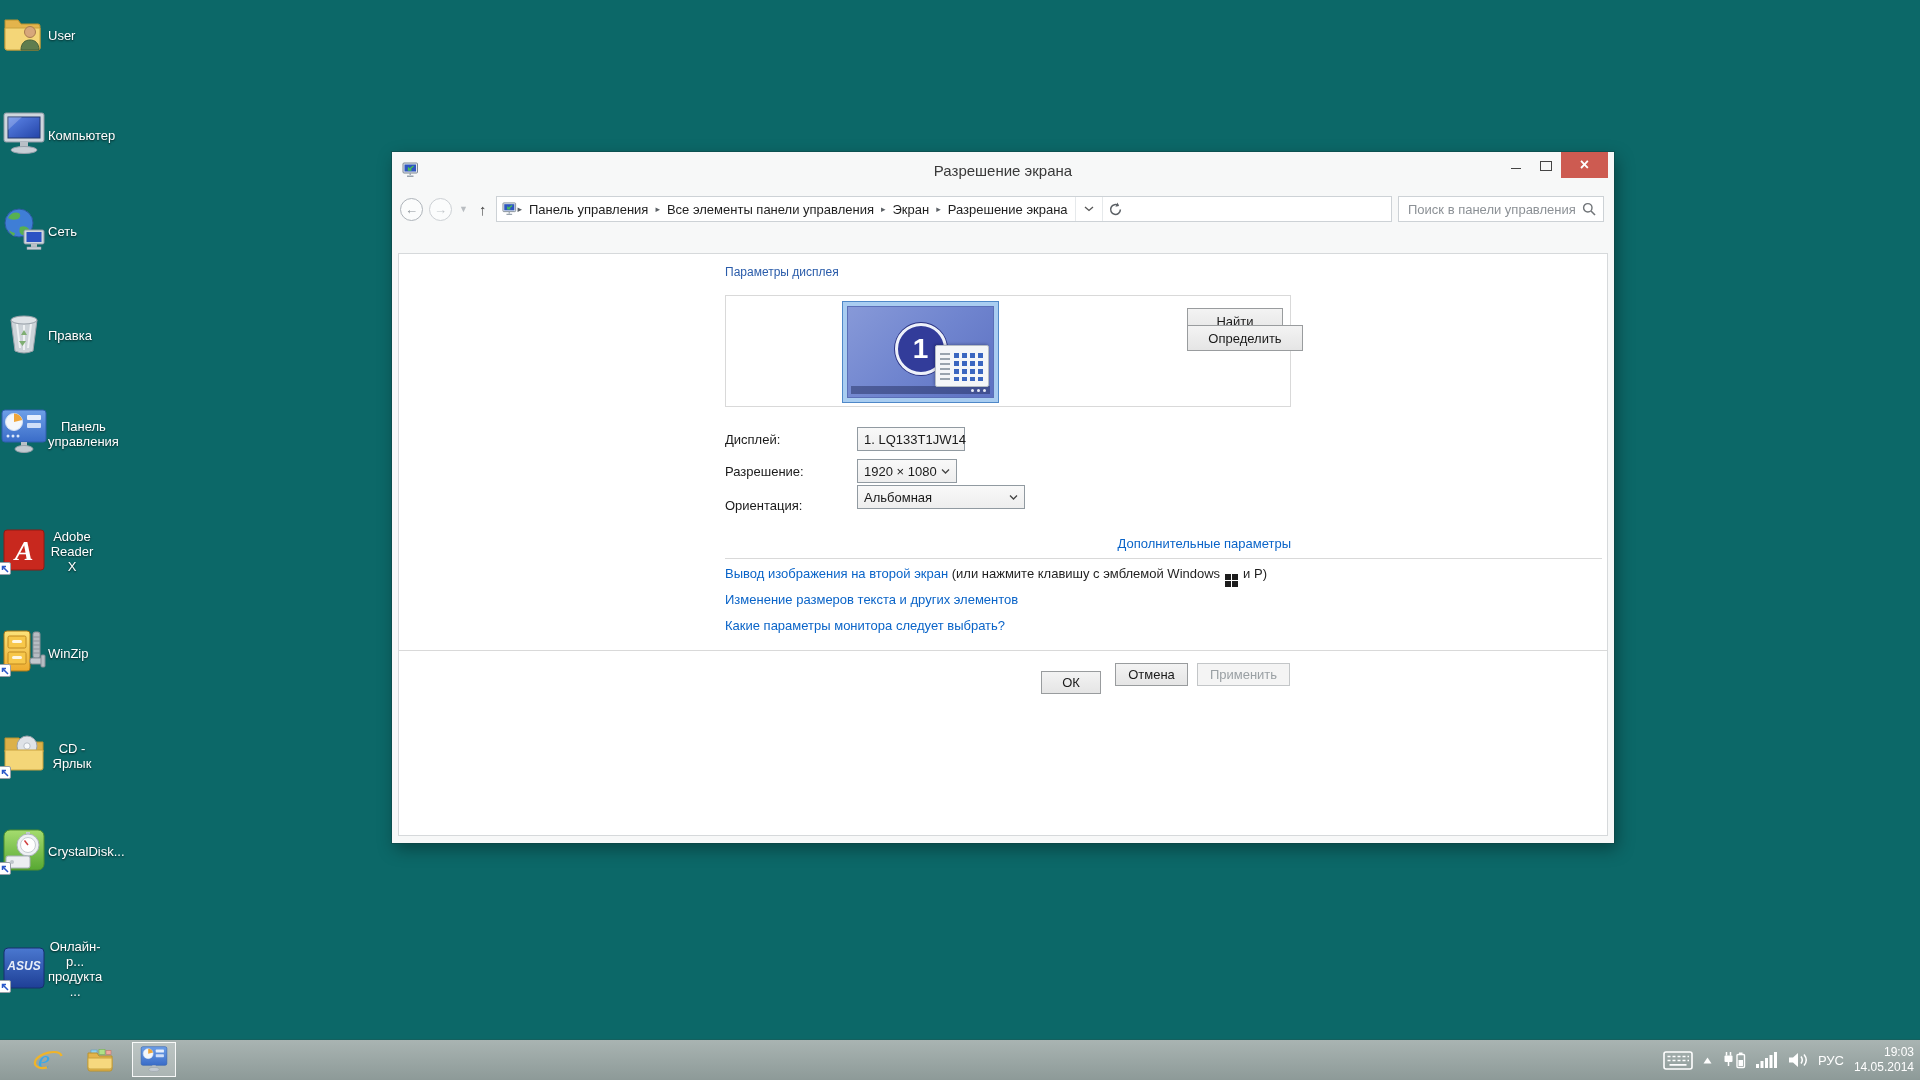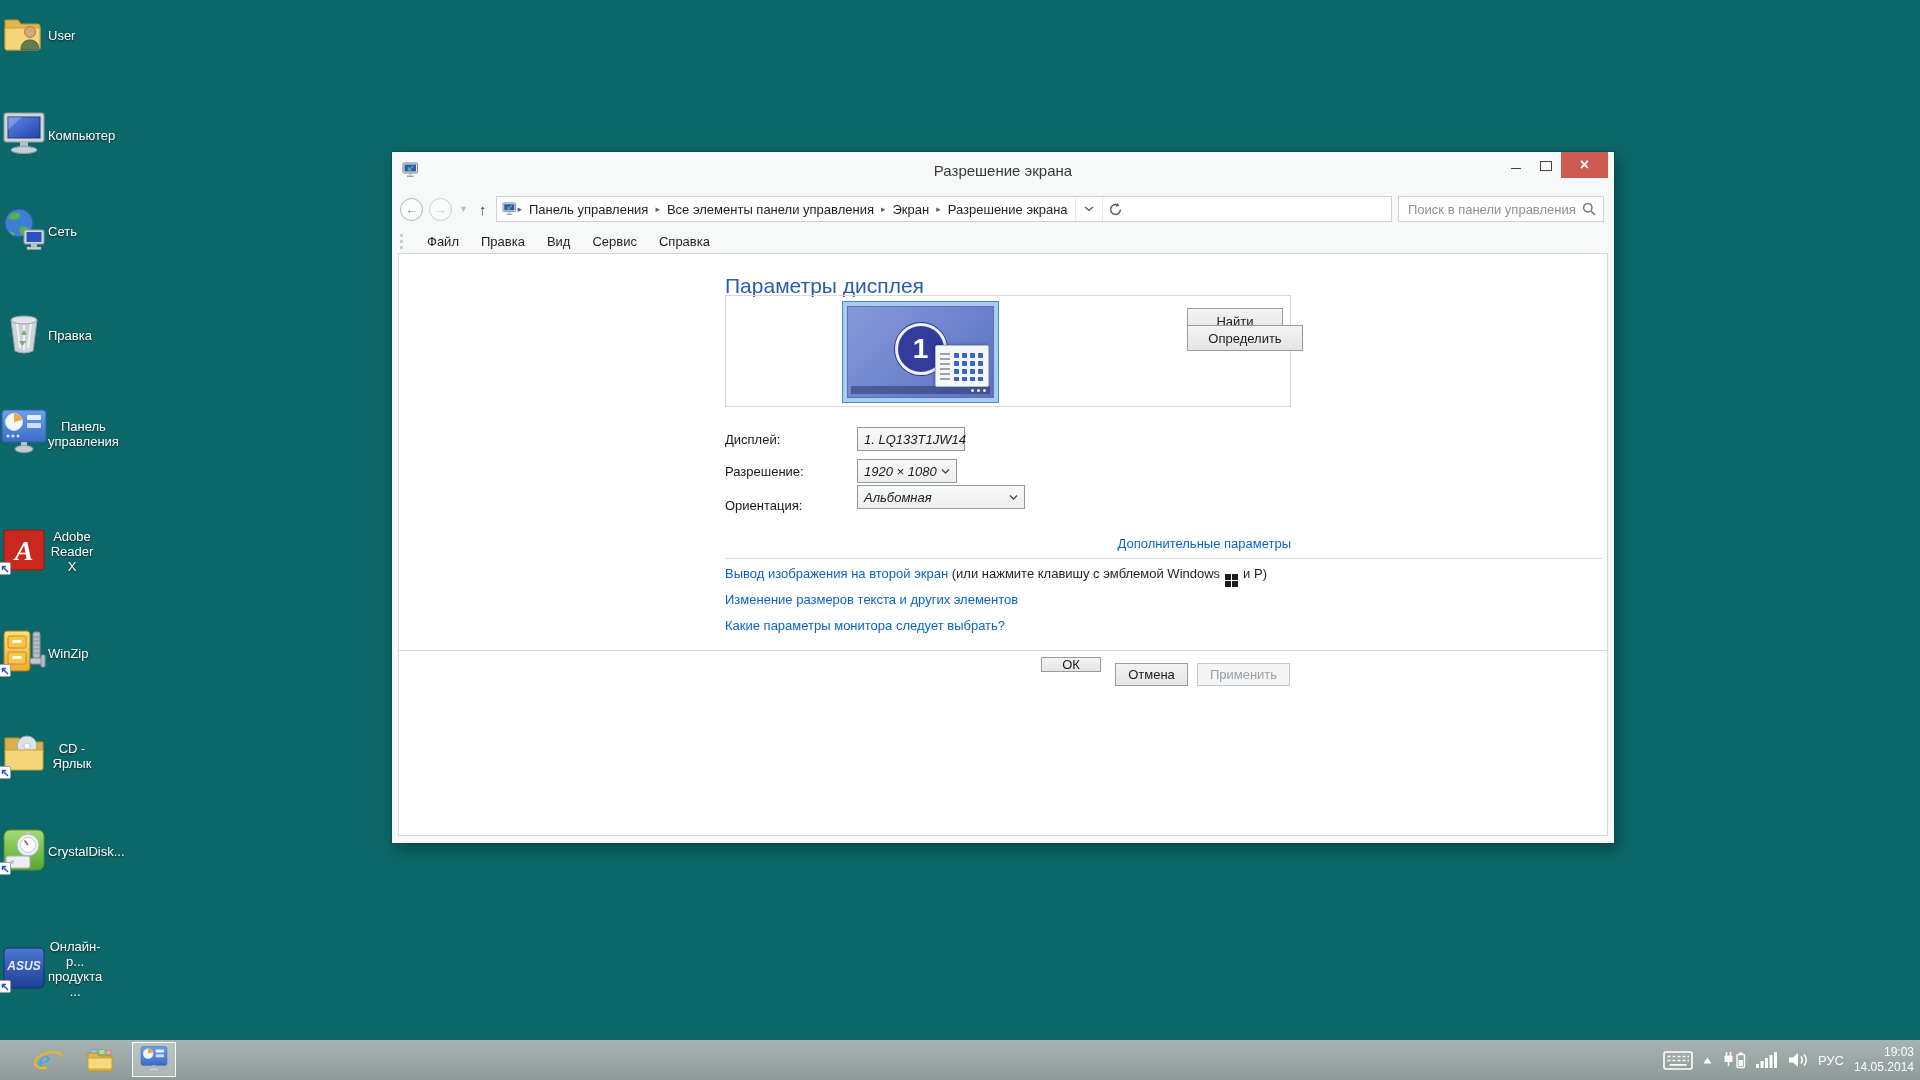--- a/index.html
+++ b/index.html
@@ -47,21 +47,21 @@
   .search-field input{flex:1;border:none;outline:none;font-size:13px;color:#222;
                       font-family:inherit;background:transparent;min-width:0;}
   .search-field input::placeholder{color:#8c9196;opacity:1;}
   
   .menubar{display:flex;align-items:center;height:26px;padding-left:8px;gap:22px;
            font-size:13px;color:#1f1f1f;}
   .grip{width:0;height:15px;border-left:3px dotted #c9cdd1;margin-right:2px;}
   
   .contentbox{position:absolute;left:6px;right:6px;top:101px;bottom:7px;background:#fff;
               border:1px solid #d6d9db;}
-  .heading{position:absolute;left:326px;top:20px;font-size:21px;color:#2a5caa;}
+  .heading{position:absolute;left:326px;top:11px;font-size:12px;color:#2a5caa;}
   .groupbox{position:absolute;left:326px;top:41px;width:566px;height:112px;
             border:1px solid #d9d9d9;box-sizing:border-box;}
   .mon-preview{position:absolute;left:116px;top:5px;width:157px;height:102px;background:#a9cdf1;
                border:1px solid #4f88c8;box-sizing:border-box;padding:4px;}
   .mon-screen{position:relative;width:100%;height:100%;box-sizing:border-box;border:1px solid #5b6fb8;
               background:linear-gradient(135deg,#8799d8 0%,#7085cf 50%,#5d71c2 100%);
               display:flex;align-items:center;justify-content:center;}
   .mon-num{width:46px;height:46px;border-radius:50%;background:#323c9a;border:3px solid #edf1fa;
            box-shadow:0 0 0 1px #2a3384;color:#fff;font-size:28px;font-weight:bold;
            display:flex;align-items:center;justify-content:center;margin-top:-6px;}
@@ -76,21 +76,21 @@
   .mini-cp .grid{position:absolute;right:5px;top:7px;width:29px;height:28px;
       background-image:repeating-linear-gradient(to bottom,transparent 0 5px,#f4f6f8 5px 8px),
                        repeating-linear-gradient(to right,#3a66c0 0 5px,#f4f6f8 5px 8px);}
   .btn{position:absolute;box-sizing:border-box;border:1px solid #999c9e;
        background:linear-gradient(#f3f3f3,#e5e5e5);font-size:13px;color:#1a1a1a;
        font-family:inherit;display:flex;align-items:center;justify-content:center;padding:0;}
   .btn.disabled{color:#9aa0a4;border-color:#c3c6c8;background:#f4f4f4;}
   .fld-label{position:absolute;left:326px;font-size:13px;color:#1a1a1a;}
   .combo{position:absolute;left:458px;height:24px;box-sizing:border-box;border:1px solid #919aa1;
          background:linear-gradient(#f9f9f9,#eeeeee);display:flex;align-items:center;
-         padding:0 6px;font-size:13px;color:#1a1a1a;font-style:italic;}
+         padding:0 6px;font-size:13px;color:#1a1a1a;}
   .combo .cb-val{flex:1;white-space:nowrap;}
   .link{color:#0a64c8;font-size:13px;text-decoration:none;cursor:pointer;}
   .divider{position:absolute;border-top:1px solid #d9d9d9;height:0;}
   .textline{position:absolute;left:326px;font-size:13px;color:#1f1f1f;white-space:nowrap;}
   .winlogo{display:inline-grid;grid-template-columns:6px 6px;grid-template-rows:6px 6px;gap:1px;
            margin:0 5px;vertical-align:-2px;}
   .winlogo i{background:#1c1c1c;}
   
   .taskbar{position:absolute;left:0;right:0;bottom:0;height:40px;
            background:linear-gradient(#a9b4b2,#8d9a98);border-top:1px solid #14605e;}
@@ -361,28 +361,20 @@
         <input type="text" placeholder="Поиск в панели управления" style="">
         <span style="display:flex">
           <svg width="14" height="14" viewBox="0 0 14 14">
             <circle cx="5.8" cy="5.8" r="4.2" stroke="#707478" stroke-width="1.4" fill="none"></circle>
             <path d="M9 9 L13 13" stroke="#707478" stroke-width="1.6"></path>
             </svg>
         </span>
       </div>
     </div>
 
-    <div class="menubar">
-      <span class="grip"></span>
-      <span>Файл</span>
-      <span>Правка</span>
-      <span>Вид</span>
-      <span>Сервис</span>
-      <span>Справка</span>
-    </div>
 
     <div class="contentbox">
 
       <span class="heading">Параметры дисплея</span>
 
       <div class="groupbox">
         <div class="mon-preview">
           <div class="mon-screen">
             <span class="mon-num">1</span>
             <div class="mon-strip">
@@ -443,21 +435,21 @@
       <div class="textline" style="top:338px">
         <a class="link">Изменение размеров текста и других элементов</a>
       </div>
 
       <div class="textline" style="top:364px">
         <a class="link">Какие параметры монитора следует выбрать?</a>
       </div>
 
       <div class="divider" style="top:396px;left:0;right:0"></div>
 
-      <button class="btn" style="left:642px;top:403px;width:60px;height:15px">ОК</button>
+      <button class="btn" style="left:642px;top:417px;width:60px;height:23px">ОК</button>
       <button class="btn" style="left:716px;top:409px;width:73px;height:23px">Отмена</button>
       <button class="btn disabled" style="left:798px;top:409px;width:93px;height:23px">Применить</button>
     </div>
   </div>
 
   <div class="taskbar">
 
     <span class="tb-item" style="left:28px;width:40px">
       <svg width="30" height="30" viewBox="0 0 30 30">
         <text x="5" y="24" font-size="27" font-style="italic" fill="#3aa8e8" font-family="'Liberation Serif',serif">e</text>

